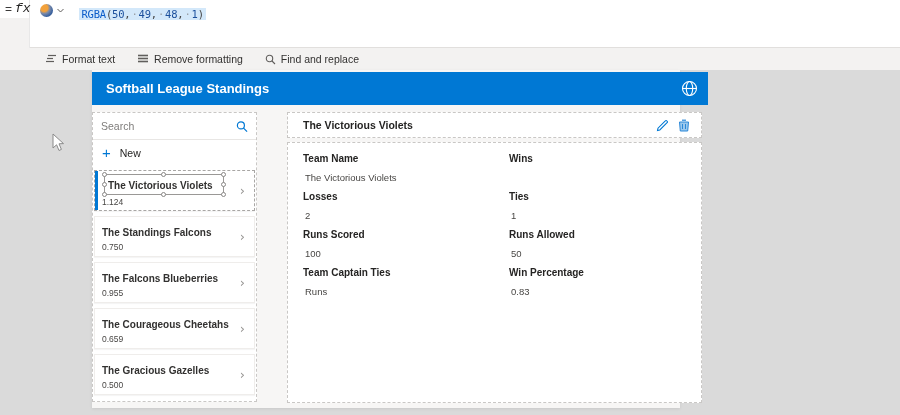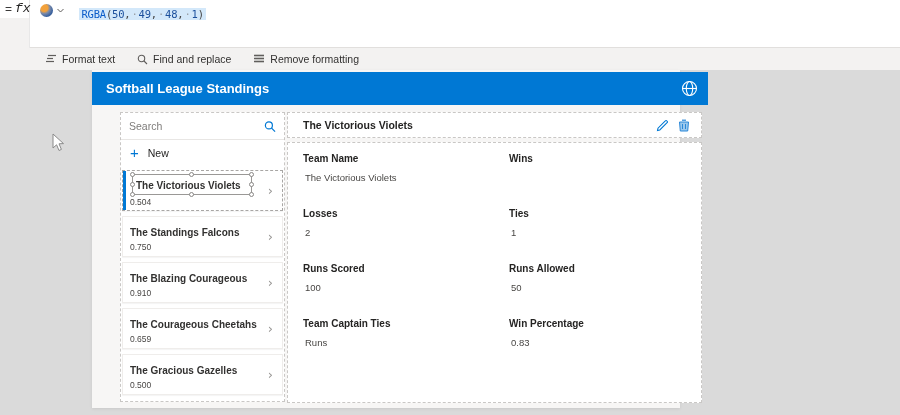--- a/index.html
+++ b/index.html
@@ -27,21 +27,21 @@
 
   
   .canvas { position:absolute; left:0; top:70px; width:900px; height:345px; background:#dadada; }
   .app { position:absolute; left:92px; top:0; width:588px; height:338px; background:#f7f6f5; box-shadow:0 1px 3px rgba(0,0,0,0.08); }
   .app-header { position:absolute; left:0; top:2px; width:616px; height:33px; background:#0078d4; display:flex; align-items:center; justify-content:space-between; padding:0 10px 0 14px; }
   .app-title { color:#fff; font-size:13px; font-weight:bold; }
 
   .dashed-card { background:#fff; border:1px dashed #c9c7c5; }
 
   
-  .left-panel { position:absolute; left:28px; top:42px; width:165px; height:290px; }
+  .left-panel { position:absolute; left:0; top:42px; width:165px; height:290px; }
   .search-row { height:27px; display:flex; align-items:center; padding:0 8px; border-bottom:1px solid #e8e6e4; }
   .search-input { flex:1; border:none; outline:none; font-size:10.5px; color:#323130; background:transparent; font-family:"Liberation Sans", sans-serif; }
   .search-input::placeholder { color:#7e7c7a; }
   .new-row { height:26px; display:flex; align-items:center; gap:9px; padding:0 9px; cursor:default; }
   .new-plus { color:#0078d4; font-size:15px; font-weight:400; line-height:14px; }
   .new-label { font-size:10.5px; color:#252423; }
   .team-list { display:flex; flex-direction:column; gap:5px; margin-top:4px; padding:0 1px; }
   .item { position:relative; height:41px; background:#fff; border:1px solid #efedeb; box-shadow:0 1px 1px rgba(0,0,0,0.04); display:flex; align-items:center; padding-left:7px; cursor:default; }
   .item .item-main { flex:1; display:flex; flex-direction:column; justify-content:center; gap:2px; min-width:0; }
   .item-title { font-size:10px; font-weight:bold; color:#323130; white-space:nowrap; }
@@ -55,21 +55,21 @@
   .item.selected .handle { display:block; position:absolute; width:5px; height:5px; background:#fff; border:1px solid #8a8886; border-radius:50%; z-index:2; }
   .h-nw{left:-3px;top:-3px;} .h-n{left:calc(50% - 3px);top:-3px;} .h-ne{right:-3px;top:-3px;}
   .h-w{left:-3px;top:calc(50% - 3px);} .h-e{right:-3px;top:calc(50% - 3px);}
   .h-sw{left:-3px;bottom:-3px;} .h-s{left:calc(50% - 3px);bottom:-3px;} .h-se{right:-3px;bottom:-3px;}
 
   
   .detail-header { position:absolute; left:195px; top:42px; width:415px; height:26px; display:flex; align-items:center; }
   .detail-title { flex:1; padding-left:15px; font-size:10.5px; font-weight:bold; color:#252423; }
   .icon-btn { width:22px; height:18px; display:flex; align-items:center; justify-content:center; cursor:default; }
   .detail-card { position:absolute; left:195px; top:72px; width:415px; height:261px; }
-  .detail-fields { display:grid; grid-template-columns:206px auto; row-gap:25px; padding:10px 10px 0 15px; }
+  .detail-fields { display:grid; grid-template-columns:206px auto; row-gap:8px; padding:10px 10px 0 15px; }
   .f-label { font-size:10px; font-weight:bold; color:#252423; margin-bottom:8px; }
   .f-value { font-size:9.5px; color:#484644; padding-left:2px; }
 
   .mouse-cursor { position:absolute; left:52px; top:133px; z-index:50; }
 </style>
 </head>
 <body>
 
 <div class="formula-bar">
   <div class="gutter">
@@ -92,35 +92,35 @@
     <svg width="12" height="10" viewBox="0 0 12 10">
         <g stroke="#605e5c" stroke-width="1.2">
           <line x1="3" y1="1.5" x2="11" y2="1.5"></line>
           <line x1="2" y1="4.5" x2="8" y2="4.5"></line>
           <line x1="1" y1="7.5" x2="9" y2="7.5"></line>
         </g>
       </svg>
     <span>Format text</span>
   </div>
   <div class="tb-btn">
-    <svg width="11" height="11" viewBox="0 0 11 11">
-        <circle cx="4.5" cy="4.5" r="3.2" fill="none" stroke="#605e5c" stroke-width="1.1"></circle>
-        <line x1="7" y1="7" x2="10" y2="10" stroke="#605e5c" stroke-width="1.1"></line>
-      </svg>
-    <span>Find and replace</span>
-  </div>
-  <div class="tb-btn">
     <svg width="12" height="10" viewBox="0 0 12 10">
         <g stroke="#605e5c" stroke-width="1.6">
           <line x1="1" y1="1.5" x2="11" y2="1.5"></line>
           <line x1="1" y1="4.5" x2="11" y2="4.5"></line>
           <line x1="1" y1="7.5" x2="11" y2="7.5"></line>
         </g>
       </svg>
     <span>Remove formatting</span>
+  </div>
+  <div class="tb-btn">
+    <svg width="11" height="11" viewBox="0 0 11 11">
+        <circle cx="4.5" cy="4.5" r="3.2" fill="none" stroke="#605e5c" stroke-width="1.1"></circle>
+        <line x1="7" y1="7" x2="10" y2="10" stroke="#605e5c" stroke-width="1.1"></line>
+      </svg>
+    <span>Find and replace</span>
   </div>
 </div>
 
 <div class="canvas">
   <div class="app">
 
     <div class="app-header">
       <span class="app-title">Softball League Standings</span>
       <svg width="17" height="17" viewBox="0 0 17 17">
           <g fill="none" stroke="#ffffff" stroke-width="1.1">
@@ -145,21 +145,21 @@
       </div>
       <div class="team-list">
   <div class="item selected">
     <div class="item-main">
       <span class="title-wrap">
         <i class="handle h-nw"></i><i class="handle h-n"></i><i class="handle h-ne"></i>
         <i class="handle h-w"></i><i class="handle h-e"></i>
         <i class="handle h-sw"></i><i class="handle h-s"></i><i class="handle h-se"></i>
         <span class="item-title">The Victorious Violets</span>
       </span>
-      <span class="item-sub">0.504</span>
+      <span class="item-sub">1.124</span>
     </div>
     <span class="chev">›</span>
   </div>
 
   <div class="item">
     <div class="item-main">
       <span class="title-wrap">
         
         
         
@@ -169,23 +169,23 @@
     </div>
     <span class="chev">›</span>
   </div>
 
   <div class="item">
     <div class="item-main">
       <span class="title-wrap">
         
         
         
-        <span class="item-title">The Blazing Courageous</span>
-      </span>
-      <span class="item-sub">0.910</span>
+        <span class="item-title">The Falcons Blueberries</span>
+      </span>
+      <span class="item-sub">0.955</span>
     </div>
     <span class="chev">›</span>
   </div>
 
   <div class="item">
     <div class="item-main">
       <span class="title-wrap">
         
         
         

